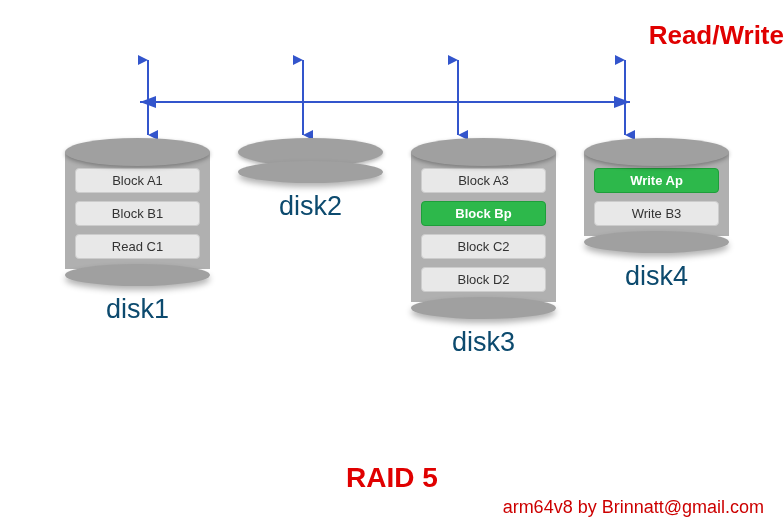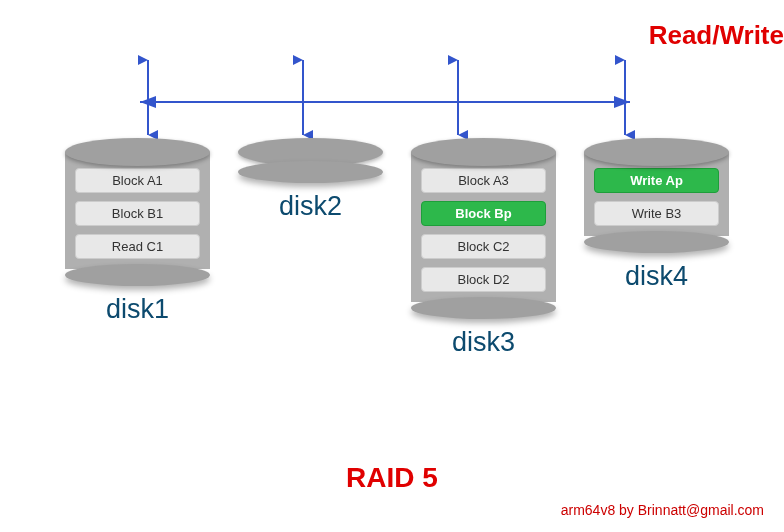--- a/index.html
+++ b/index.html
@@ -31,21 +31,21 @@
       text-align: center;
       font-size: 28px;
       font-weight: bold;
       color: #e00000;
     }
 
     .credit {
       position: absolute;
       bottom: 14px;
       right: 20px;
-      font-size: 14px;
+      font-size: 18px;
       color: #cc0000;
     }
 
     
     .disks-row {
       position: absolute;
       top: 135px;
       left: 50px;
       right: 50px;
       display: flex;

